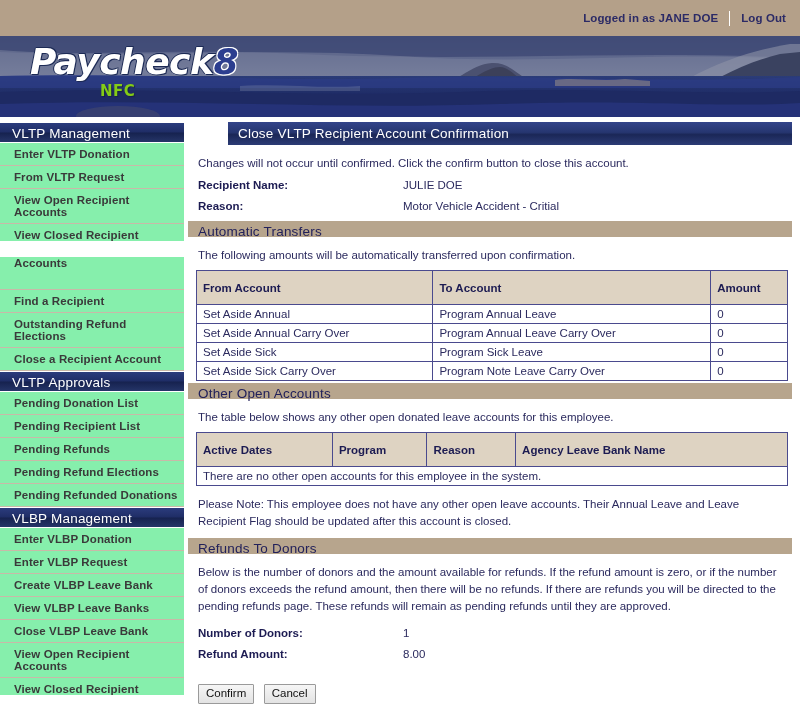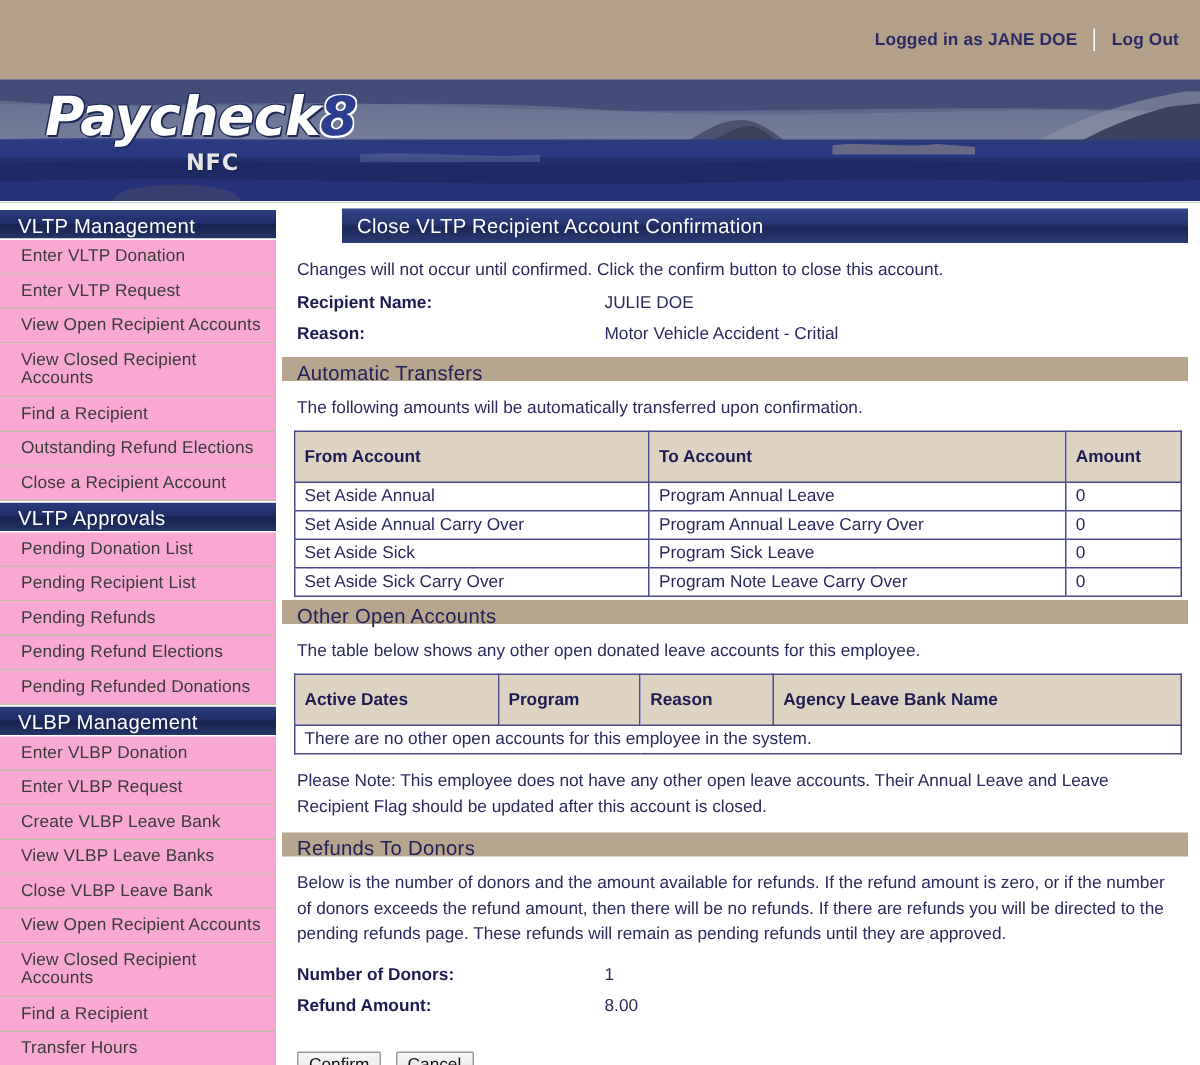--- a/index.html
+++ b/index.html
@@ -6,21 +6,21 @@
   html, body {
     margin: 0; padding: 0;
     width: 800px; height: 710px;
     background: #ffffff;
     font-family: "Liberation Sans", sans-serif;
     overflow: hidden;
   }
 
   
   .topbar {
-    height: 53px;
+    height: 36px;
     background: #b4a089;
     display: flex;
     align-items: center;
     justify-content: flex-end;
     padding-right: 14px;
   }
   .topbar a, .topbar span.userlabel {
     color: #2b2a66;
     font-size: 11.5px;
     font-weight: bold;
@@ -62,22 +62,22 @@
   }
   .logo-main .eight {
     color: #2c3e8f;
     text-shadow: 1px 1px 0 #ffffff, -1px -1px 0 #ffffff, 1px -1px 0 #ffffff, -1px 1px 0 #ffffff;
     font-style: italic;
   }
   .logo-sub {
     font-family: "DejaVu Sans", sans-serif;
     font-weight: bold;
     font-size: 15px;
-    color: #e5e5e5;
-    margin-left: 94px;
+    color: #84cc16;
+    margin-left: 70px;
     margin-top: 2px;
     letter-spacing: 0.5px;
     text-shadow: 1px 1px 1px #16224a;
   }
 
   
   .page {
     display: flex;
     align-items: flex-start;
     background: #ffffff;
@@ -95,32 +95,32 @@
     font-size: 13.5px;
     padding: 4px 6px 4px 12px;
     border-top: 1px solid #ffffff;
     border-bottom: 1px solid #ffffff;
     letter-spacing: 0.2px;
     height: 21px;
     line-height: 13px;
   }
   .nav-item {
     display: block;
-    background: #f9a8d4;
+    background: #86efac;
     color: #3a3a3a;
     font-size: 11.5px;
-    font-weight: normal;
+    font-weight: bold;
     text-decoration: none;
     padding: 5px 4px 5px 14px;
     border-bottom: 1px solid #c9b9a8;
     line-height: 12px;
     letter-spacing: 0.1px;
   }
   .nav-item.wrap { padding-bottom: 0; border-bottom: none; }
-  .nav-item.wrap2 { padding-top: 0; padding-bottom: 6px; }
+  .nav-item.wrap2 { padding-top: 0; padding-bottom: 20px; margin-top: 16px; }
 
   
   .main {
     flex: 1 1 auto;
     padding: 4px 8px 0 4px;
     min-width: 0;
   }
   .page-title {
     background: linear-gradient(to bottom, #33448a 0%, #263670 45%, #1b2757 55%, #2b3b75 100%);
     color: #ffffff;
@@ -261,21 +261,21 @@
     <div class="logo-sub">NFC</div>
   </div>
 </div>
 
 <div class="page">
 
   <nav class="sidebar">
 
     <div class="nav-header">VLTP Management</div>
     <a class="nav-item" href="#">Enter VLTP Donation</a>
-    <a class="nav-item" href="#">Enter VLTP Request</a>
+    <a class="nav-item" href="#">From VLTP Request</a>
     <a class="nav-item" href="#">View Open Recipient Accounts</a>
     <a class="nav-item wrap" href="#">View Closed Recipient</a>
     <a class="nav-item wrap2" href="#">Accounts</a>
     <a class="nav-item" href="#">Find a Recipient</a>
     <a class="nav-item" href="#">Outstanding Refund Elections</a>
     <a class="nav-item" href="#">Close a Recipient Account</a>
 
     <div class="nav-header">VLTP Approvals</div>
     <a class="nav-item" href="#">Pending Donation List</a>
     <a class="nav-item" href="#">Pending Recipient List</a>

